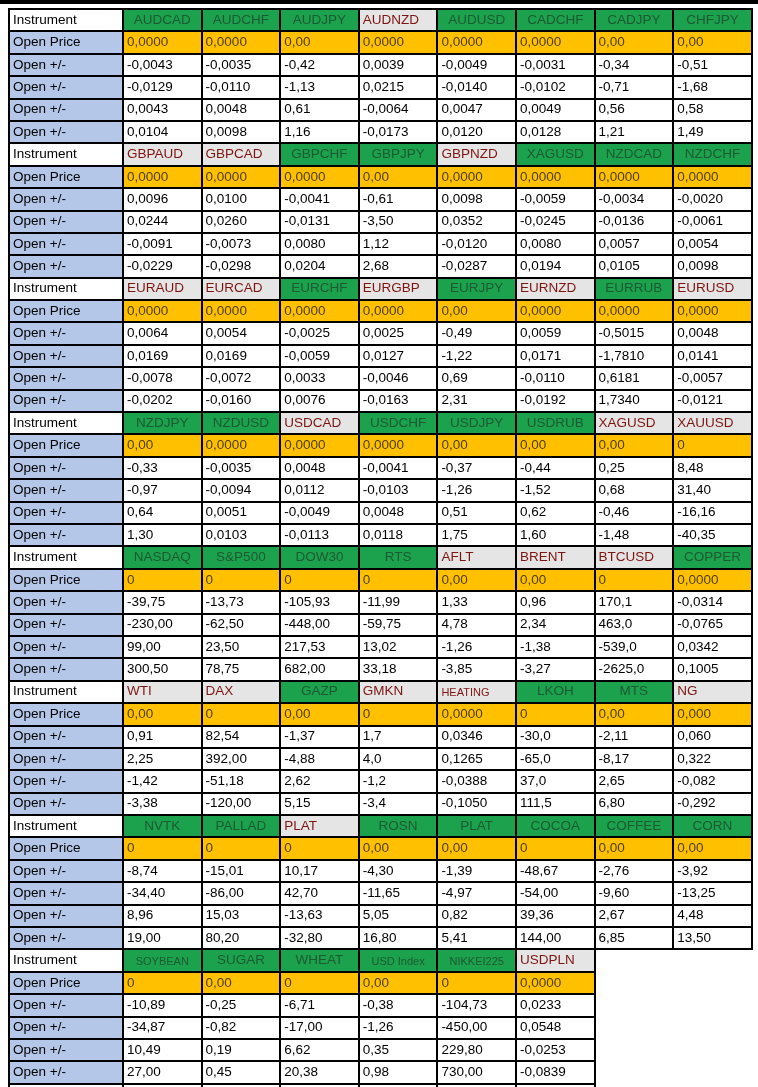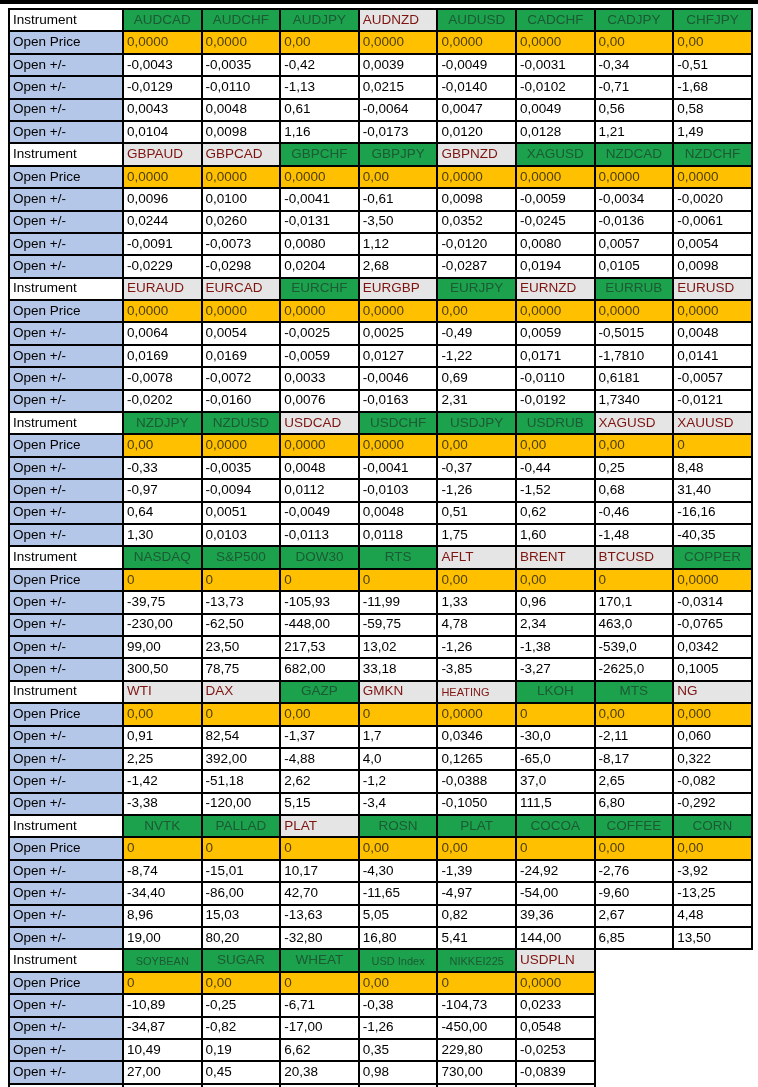--- a/index.html
+++ b/index.html
@@ -470,21 +470,21 @@
           <td class="price">0,00</td>
           <td class="price">0,00</td>
         </tr>
         <tr>
           <td class="rowlbl">Open +/-</td>
           <td class="val">-8,74</td>
           <td class="val">-15,01</td>
           <td class="val">10,17</td>
           <td class="val">-4,30</td>
           <td class="val">-1,39</td>
-          <td class="val">-24,92</td>
+          <td class="val">-48,67</td>
           <td class="val">-2,76</td>
           <td class="val">-3,92</td>
         </tr>
         <tr>
           <td class="rowlbl">Open +/-</td>
           <td class="val">-34,40</td>
           <td class="val">-86,00</td>
           <td class="val">42,70</td>
           <td class="val">-11,65</td>
           <td class="val">-4,97</td>

